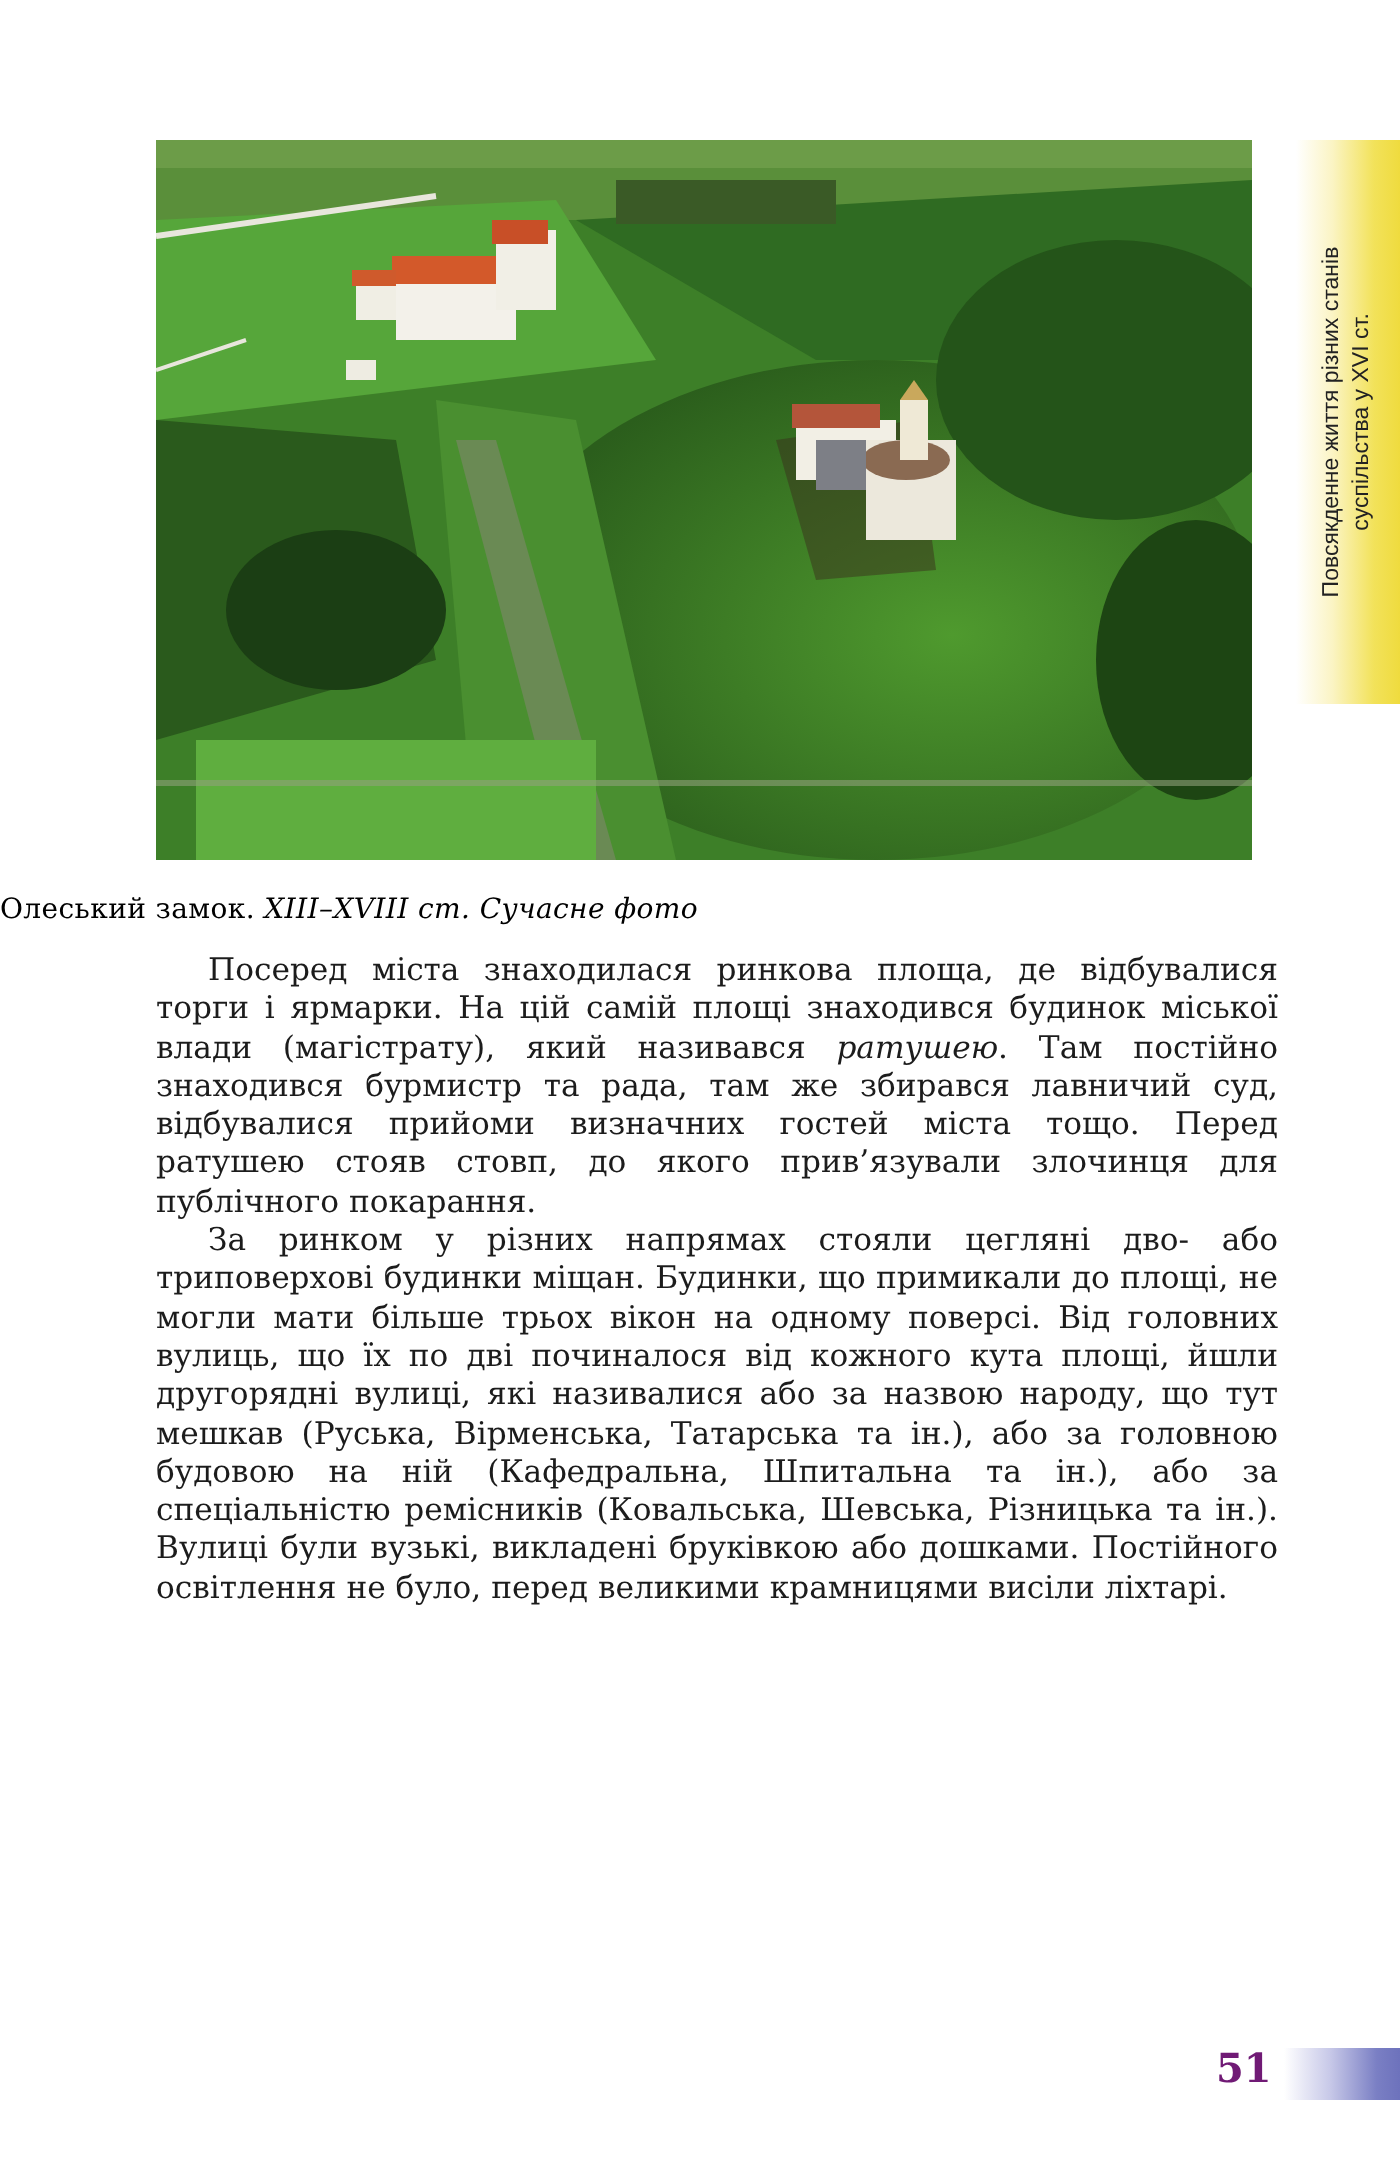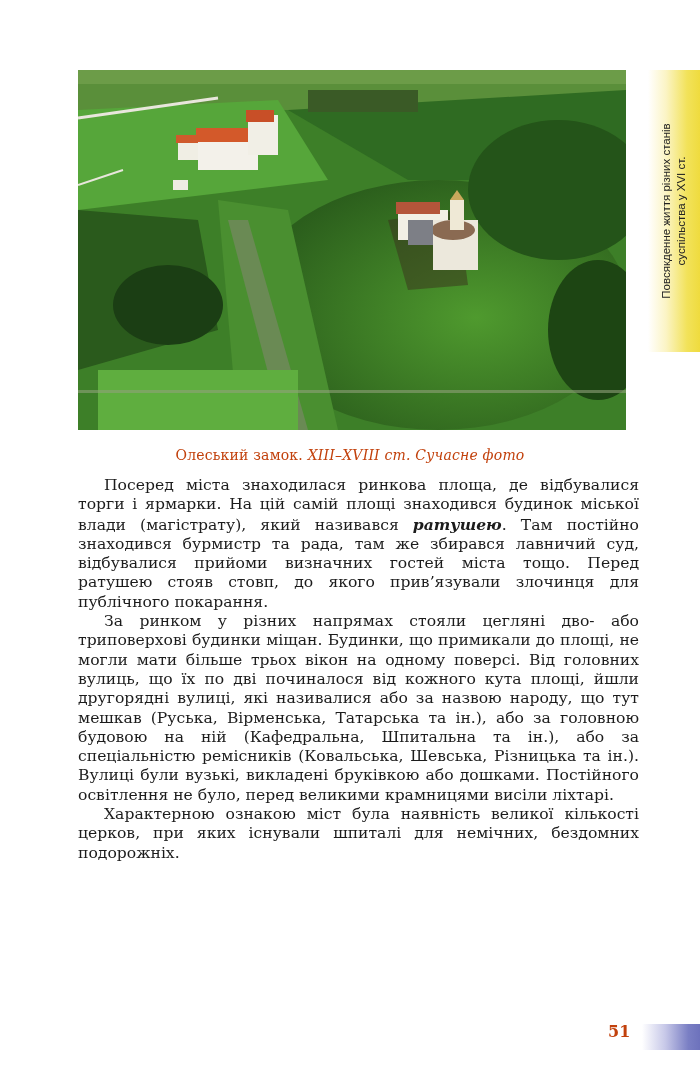--- a/index.html
+++ b/index.html
@@ -16,32 +16,32 @@
       transform: translate(-50%, -50%) rotate(-90deg);
       white-space: nowrap; text-align: center;
       font-family: "Liberation Sans", sans-serif; font-size: 11.5px; line-height: 15px; color: #222;
     }
     .photo {
       position: absolute; left: 78px; top: 70px; width: 548px; height: 360px; overflow: hidden;
       background: #3f8a2c;
     }
     .photo svg { display: block; }
     .caption {
-      position: absolute; left: 0; width: 700px; top: 447px; text-align: center;
-      font-size: 14px; color: #c2410c; letter-spacing: 0.2px;
+      position: absolute; left: 0; width: 700px; top: 447px; 
+      font-size: 14px; color: #000000; letter-spacing: 0.2px;
     }
     .caption i { font-style: italic; }
     .body-text {
       position: absolute; left: 78px; top: 476px; width: 561px;
       font-size: 15.6px; line-height: 19.3px; text-align: justify; color: #1c1c1c;
     }
     .body-text p { margin: 0; text-indent: 26px; }
-    .body-text em { font-style: italic; font-weight: bold; }
+    .body-text em { font-style: italic; font-weight: normal; }
     .page-number {
-      position: absolute; left: 608px; top: 1022px; font-size: 16px; font-weight: bold; color: #c2410c;
+      position: absolute; left: 608px; top: 1022px; font-size: 20px; font-weight: bold; color: #701a75;
     }
     .page-bar {
       position: absolute; left: 642px; top: 1024px; width: 58px; height: 26px;
       background: linear-gradient(to right, #ffffff 0%, #c7c8e8 40%, #7a7fc4 80%, #6d72bc 100%);
     }
   </style>
 </head>
 <body>
 
 <div class="side-tab">
@@ -97,17 +97,16 @@
 </div>
 
 <div class="caption">
   <span>Олеський замок.</span>
   <i>XIII–XVIII ст. Сучасне фото</i>
 </div>
 
 <div class="body-text">
   <p><span>Посеред міста знаходилася ринкова площа, де відбувалися торги і ярмарки. На цій самій площі знаходився будинок міської влади (магістрату), який називався </span><em>ратушею</em><span>. Там постійно знаходився бурмистр та рада, там же збирався лавничий суд, відбувалися прийоми визначних гостей міста тощо. Перед ратушею стояв стовп, до якого прив’язували злочинця для публічного покарання.</span></p>
   <p>За ринком у різних напрямах стояли цегляні дво- або триповерхові будинки міщан. Будинки, що примикали до площі, не могли мати більше трьох вікон на одному поверсі. Від головних вулиць, що їх по дві починалося від кожного кута площі, йшли другорядні вулиці, які називалися або за назвою народу, що тут мешкав (Руська, Вірменська, Татарська та ін.), або за головною будовою на ній (Кафедральна, Шпитальна та ін.), або за спеціальністю ремісників (Ковальська, Шевська, Різницька та ін.). Вулиці були вузькі, викладені бруківкою або дошками. Постійного освітлення не було, перед великими крамницями висіли ліхтарі.</p>
-  <p>Характерною ознакою міст була наявність великої кількості церков, при яких існували шпиталі для немічних, бездомних подорожніх.</p>
 </div>
 
 <div class="page-number">51</div>
 <div class="page-bar"></div>
 
 </body></html>

